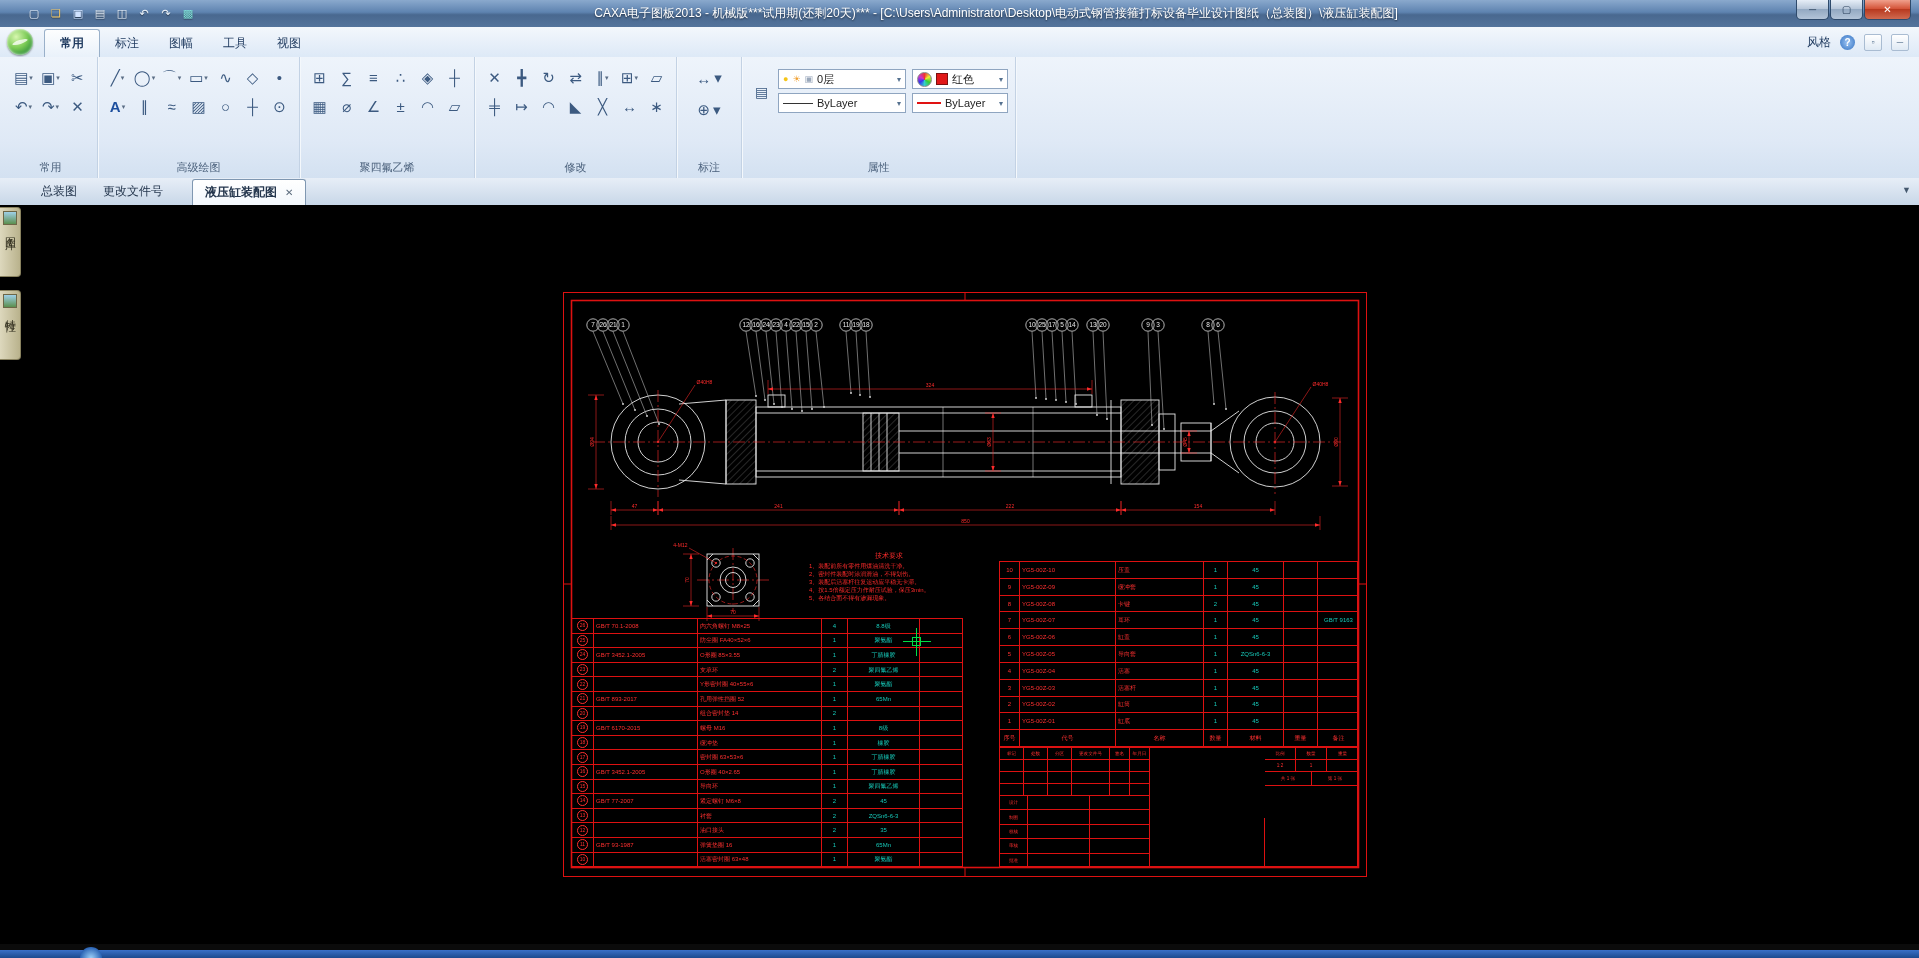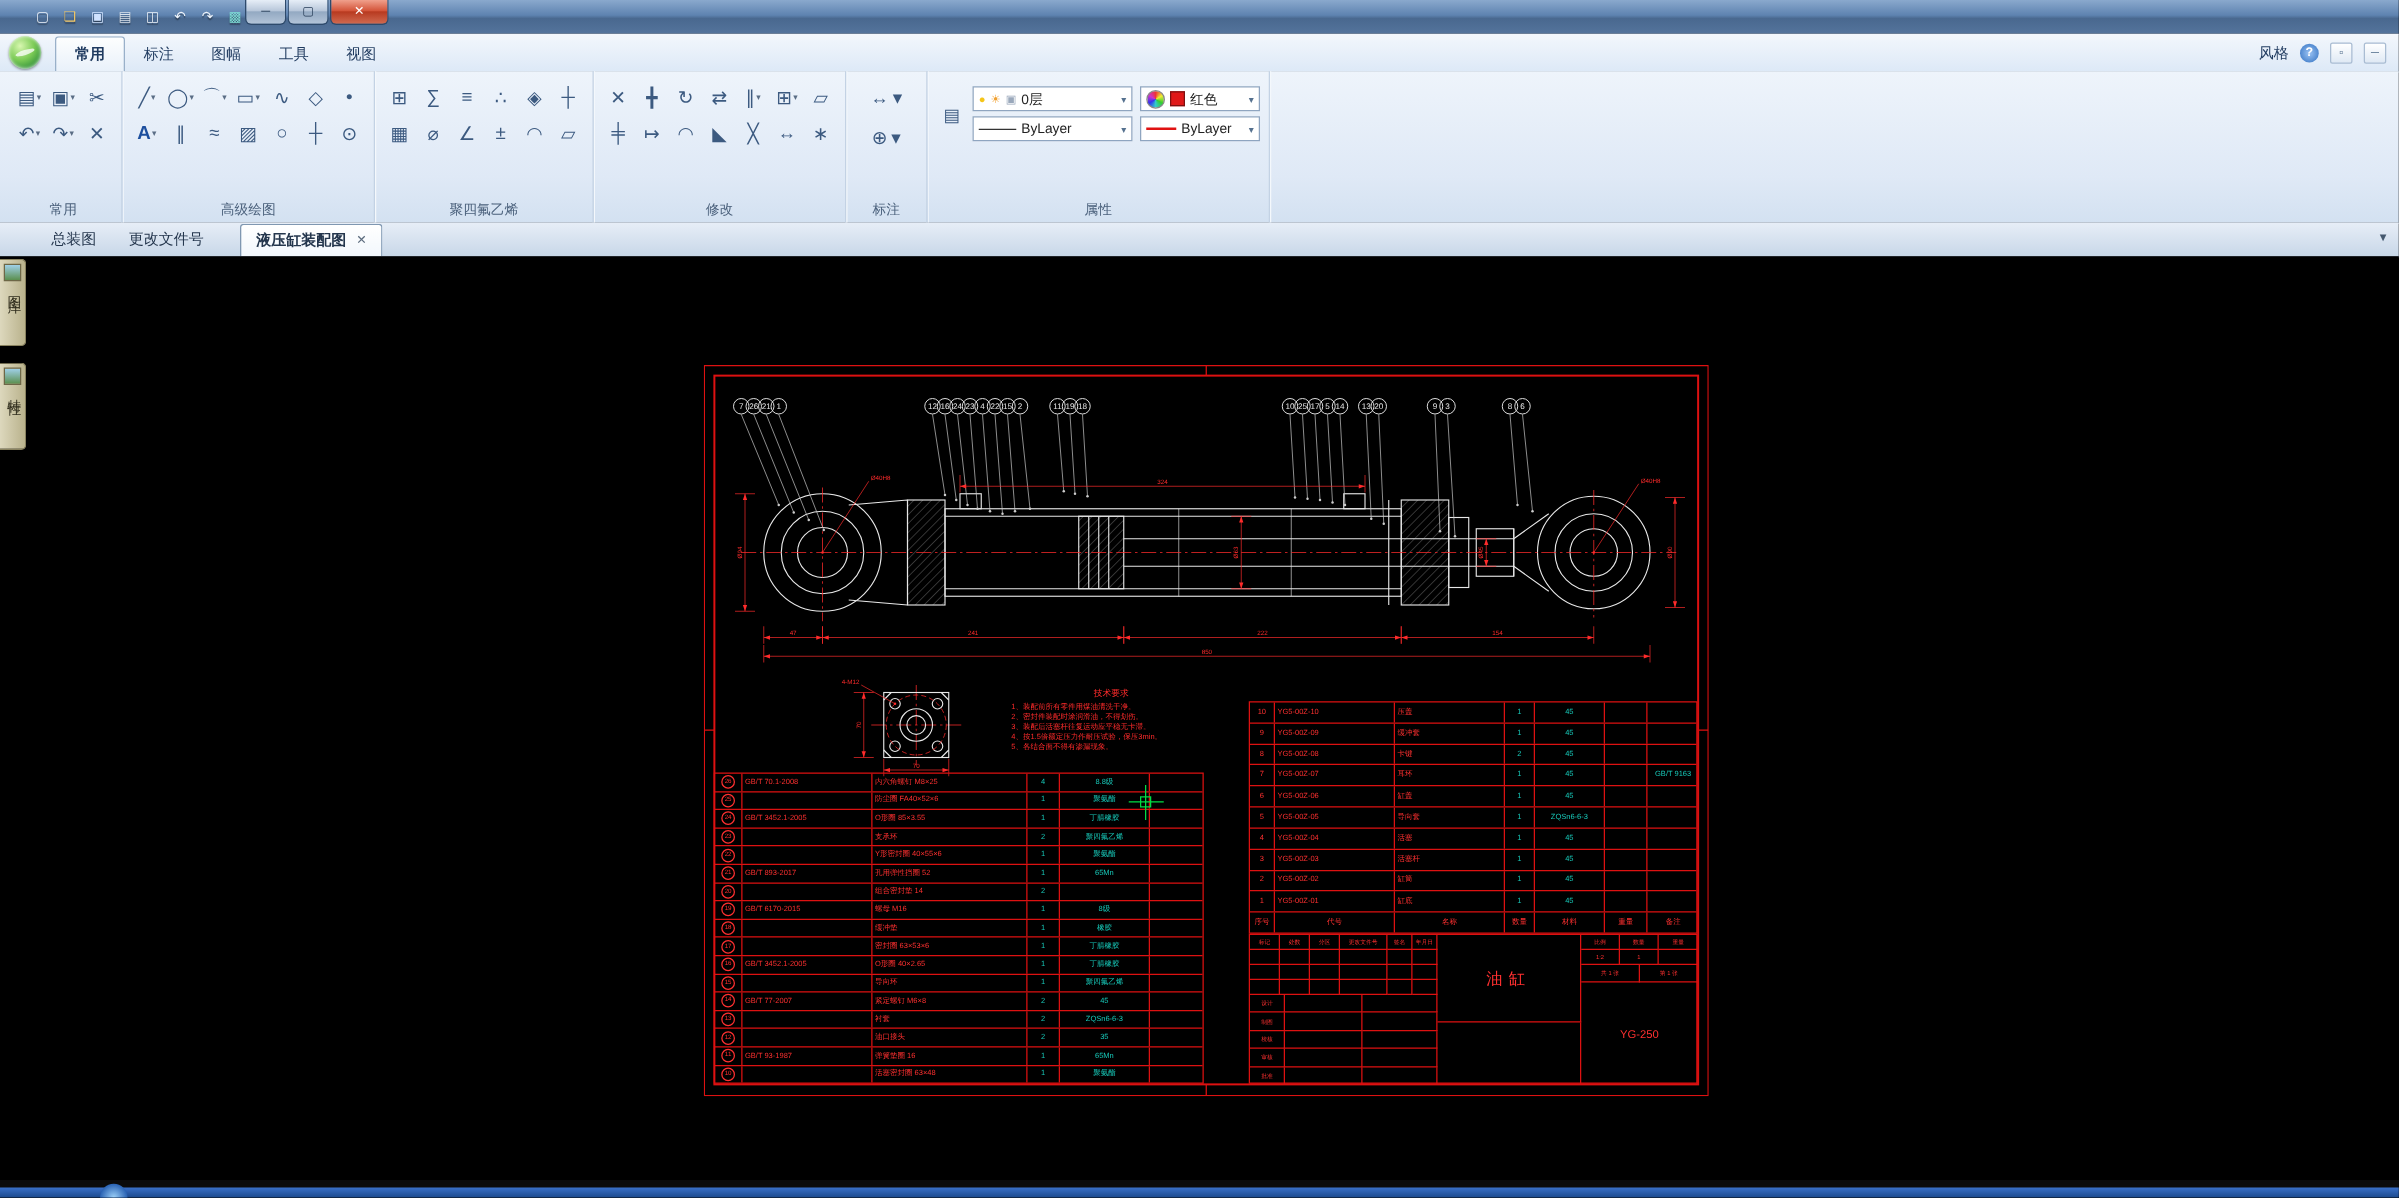--- a/index.html
+++ b/index.html
@@ -127,20 +127,21 @@
     <div class="qat" id="qat">
         <span class="qicon" style="color: rgb(238, 244, 251);">▢</span>
         <span class="qicon" style="color: rgb(242, 199, 102);">❏</span>
         <span class="qicon" style="color: rgb(207, 226, 255);">▣</span>
         <span class="qicon" style="color: rgb(217, 226, 236);">▤</span>
         <span class="qicon" style="color: rgb(238, 244, 251);">◫</span>
         <span class="qicon" style="color: rgb(238, 244, 251);">↶</span>
         <span class="qicon" style="color: rgb(238, 244, 251);">↷</span>
         <span class="qicon" style="color: rgb(127, 224, 216);">▩</span>
       </div>
+    <div class="wtitle">CAXA电子图板2013 - 机械版***试用期(还剩20天)*** - [C:\Users\Administrator\Desktop\电动式钢管接箍打标设备毕业设计图纸（总装图）\液压缸装配图]</div>
     <div class="winbtns">
       <div class="wbtn">─</div>
       <div class="wbtn">▢</div>
       <div class="wbtn close">✕</div>
     </div>
   </div>
 
   <div class="tabrow">
     <div class="applogo"></div>
     <div class="rtabs">
@@ -1037,31 +1038,29 @@
           <div class="tbc" style="left: 90px; top: 62.4px; width: 60px; height: 14.4px; font-size: 4.6px;"></div>
           <div class="tbc" style="left: 0px; top: 76.8px; width: 28px; height: 14.4px; font-size: 4.6px;">校核</div>
           <div class="tbc" style="left: 28px; top: 76.8px; width: 62px; height: 14.4px; font-size: 4.6px;"></div>
           <div class="tbc" style="left: 90px; top: 76.8px; width: 60px; height: 14.4px; font-size: 4.6px;"></div>
           <div class="tbc" style="left: 0px; top: 91.2px; width: 28px; height: 14.4px; font-size: 4.6px;">审核</div>
           <div class="tbc" style="left: 28px; top: 91.2px; width: 62px; height: 14.4px; font-size: 4.6px;"></div>
           <div class="tbc" style="left: 90px; top: 91.2px; width: 60px; height: 14.4px; font-size: 4.6px;"></div>
           <div class="tbc" style="left: 0px; top: 105.6px; width: 28px; height: 14.4px; font-size: 4.6px;">批准</div>
           <div class="tbc" style="left: 28px; top: 105.6px; width: 62px; height: 14.4px; font-size: 4.6px;"></div>
           <div class="tbc" style="left: 90px; top: 105.6px; width: 60px; height: 14.4px; font-size: 4.6px;"></div>
-          <div class="tbc" style="left: 150px; top: 0px; width: 115px; height: 70px; font-size: 13px; letter-spacing: 5px;">油缸</div>
           <div class="tbc" style="left: 150px; top: 70px; width: 115px; height: 50px; font-size: 4.6px;"></div>
           <div class="tbc" style="left: 265px; top: 0px; width: 31px; height: 12px; font-size: 4.6px;">比例</div>
           <div class="tbc" style="left: 296px; top: 0px; width: 31px; height: 12px; font-size: 4.6px;">数量</div>
           <div class="tbc" style="left: 327px; top: 0px; width: 32px; height: 12px; font-size: 4.6px;">重量</div>
           <div class="tbc" style="left: 265px; top: 12px; width: 31px; height: 12px; font-size: 4.6px;">1:2</div>
           <div class="tbc" style="left: 296px; top: 12px; width: 31px; height: 12px; font-size: 4.6px;">1</div>
           <div class="tbc" style="left: 327px; top: 12px; width: 32px; height: 12px; font-size: 4.6px;"></div>
           <div class="tbc" style="left: 265px; top: 24px; width: 47px; height: 14px; font-size: 4.6px;">共 1 张</div>
           <div class="tbc" style="left: 312px; top: 24px; width: 47px; height: 14px; font-size: 4.6px;">第 1 张</div>
-          <div class="tbc" style="left: 265px; top: 38px; width: 94px; height: 82px; font-size: 9px;">YG-250</div>
         </div>
       <div class="cursorX">
           <div class="box"></div>
         </div>
     </div>
   </div>
 
   <div class="bottomstrip">
     <div class="taskbar">
       <div class="orb"></div>

